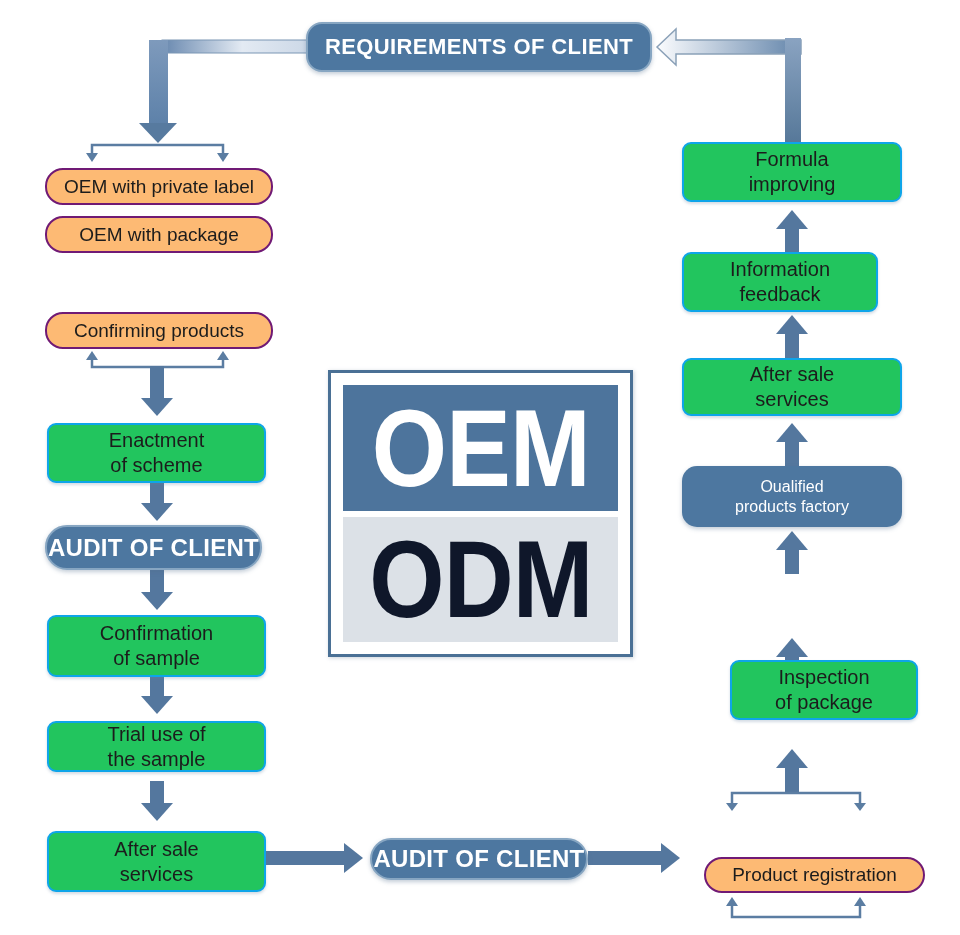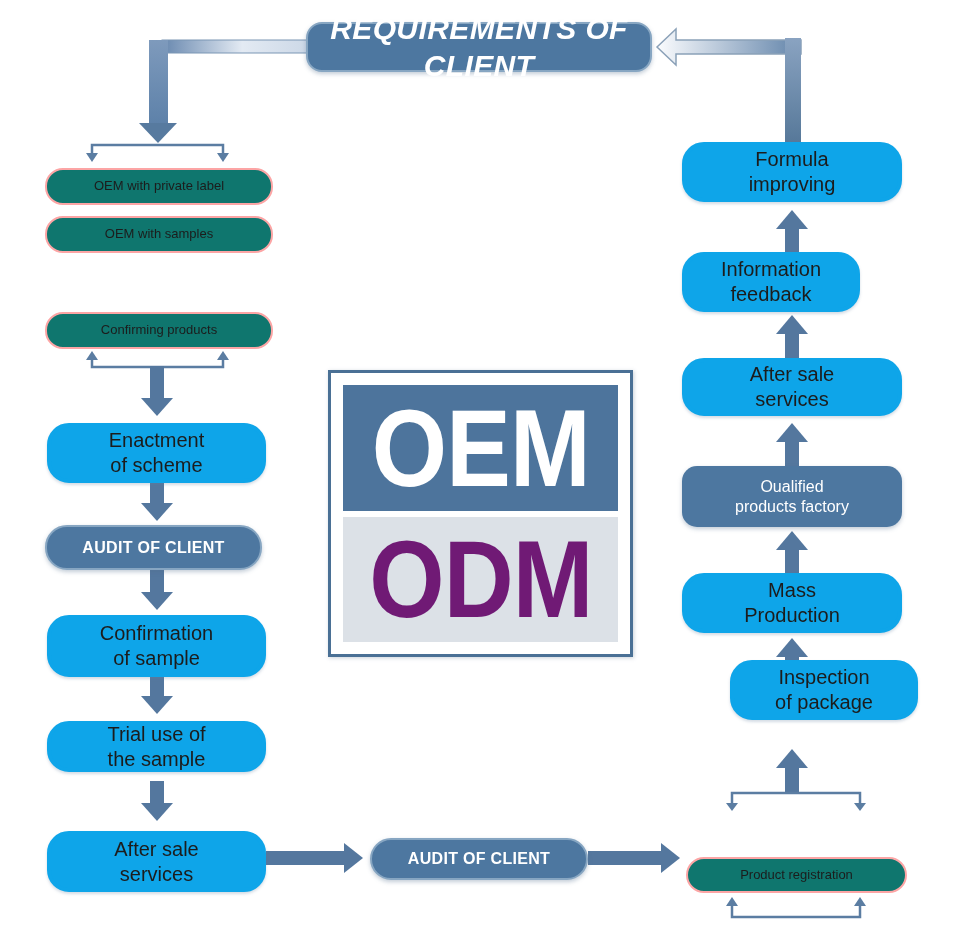--- a/index.html
+++ b/index.html
@@ -7,45 +7,45 @@
     position:relative;width:960px;height:935px;background:#ffffff;
     font-family:"Liberation Sans",sans-serif;overflow:hidden;
   }
   .flow-svg{position:absolute;left:0;top:0;width:960px;height:935px;}
   .node{
     position:absolute;display:flex;align-items:center;justify-content:center;
     text-align:center;box-sizing:border-box;white-space:pre-line;line-height:1.25;
     color:#1c1c1c;
   }
   .white-box{
-    background:#0f766e;border:2px solid #fca5a5;border-radius:18px;font-size:13px;
+    background:#fdba74;border:2px solid #701a75;border-radius:18px;font-size:19px;
   }
   .light-box{
-    background:#0ea5e9;border:4px solid #0ea5e9;border-radius:22px;font-size:20px;
+    background:#22c55e;border:2px solid #0ea5e9;border-radius:9px;font-size:20px;
     box-shadow:0 2px 3px rgba(100,130,160,.28);
   }
   .dark-pill{
     background:#4d77a0;border-radius:22px;color:#ffffff;font-weight:bold;
-    font-size:16px;letter-spacing:.3px;border:2px solid #87a6c2;
+    font-size:24px;letter-spacing:.3px;border:2px solid #87a6c2;
     box-shadow:0 2px 4px rgba(80,110,140,.35);
   }
-  .title-pill{font-size:30px;border-radius:16px;letter-spacing:.4px;font-style:italic;}
+  .title-pill{font-size:22px;border-radius:16px;letter-spacing:.4px;}
   .dark-box{
     background:#4d77a0;border-radius:15px;color:#ffffff;font-size:16px;
     box-shadow:0 2px 4px rgba(80,110,140,.35);
   }
   .emblem{
     position:absolute;left:328px;top:370px;width:305px;height:287px;
     border:3px solid #4a7095;background:#ffffff;box-sizing:border-box;
     display:flex;flex-direction:column;padding:12px;gap:6px;
     box-shadow:1px 1px 4px rgba(120,140,160,.4);
   }
   .emblem-half{flex:1;display:flex;align-items:center;justify-content:center;line-height:1;}
   .emblem-oem{background:#4d749c;color:#ffffff;}
-  .emblem-odm{background:#dce1e7;color:#701a75;}
+  .emblem-odm{background:#dce1e7;color:#0f172a;}
   .emblem-txt{
     display:inline-block;font-weight:bold;font-size:110px;letter-spacing:-1px;
     transform:scaleX(.88);
   }
 </style>
 </head>
 <body>
 
 <div class="canvas">
 
@@ -155,21 +155,21 @@
     <g stroke="#5b7da2" fill="#5b7da2">
       <path d="M732,905 V917 H860 V905" fill="none" stroke-width="2.5"></path>
       <polygon points="726,906 738,906 732,897" stroke="none"></polygon>
       <polygon points="854,906 866,906 860,897" stroke="none"></polygon>
     </g>
   </svg>
 
   <div class="node dark-pill title-pill" style="left:306px;top:22px;width:346px;height:50px;">REQUIREMENTS OF CLIENT</div>
 
   <div class="node white-box" style="left:45px;top:168px;width:228px;height:37px;">OEM with private label</div>
-  <div class="node white-box" style="left:45px;top:216px;width:228px;height:37px;">OEM with samples</div>
+  <div class="node white-box" style="left:45px;top:216px;width:228px;height:37px;">OEM with package</div>
   <div class="node white-box" style="left:45px;top:312px;width:228px;height:37px;">Confirming products</div>
 
   <div class="node light-box" style="left:47px;top:423px;width:219px;height:60px;">Enactment
 of scheme</div>
   <div class="node dark-pill" style="left:45px;top:525px;width:217px;height:45px;">AUDIT OF CLIENT</div>
   <div class="node light-box" style="left:47px;top:615px;width:219px;height:62px;">Confirmation
 of sample</div>
   <div class="node light-box" style="left:47px;top:721px;width:219px;height:51px;">Trial use of
 the sample</div>
   <div class="node light-box" style="left:47px;top:831px;width:219px;height:61px;">After sale
@@ -181,25 +181,23 @@
     </div>
     <div class="emblem-half emblem-odm">
       <span class="emblem-txt">ODM</span>
     </div>
   </div>
 
   <div class="node dark-pill" style="left:370px;top:838px;width:218px;height:42px;">AUDIT OF CLIENT</div>
 
   <div class="node light-box" style="left:682px;top:142px;width:220px;height:60px;">Formula
 improving</div>
-  <div class="node light-box" style="left:682px;top:252px;width:178px;height:60px;">Information
+  <div class="node light-box" style="left:682px;top:252px;width:196px;height:60px;">Information
 feedback</div>
   <div class="node light-box" style="left:682px;top:358px;width:220px;height:58px;">After sale
 services</div>
   <div class="node dark-box" style="left:682px;top:466px;width:220px;height:61px;">Oualified
 products factory</div>
-  <div class="node light-box" style="left:682px;top:573px;width:220px;height:60px;">Mass
-Production</div>
   <div class="node light-box" style="left:682px;top:660px;width:188px;height:60px;margin-left:48px;">Inspection
 of package</div>
-  <div class="node white-box" style="left:686px;top:857px;width:221px;height:36px;">Product registration</div>
+  <div class="node white-box" style="left:704px;top:857px;width:221px;height:36px;">Product registration</div>
 
 </div>
 
 </body></html>

